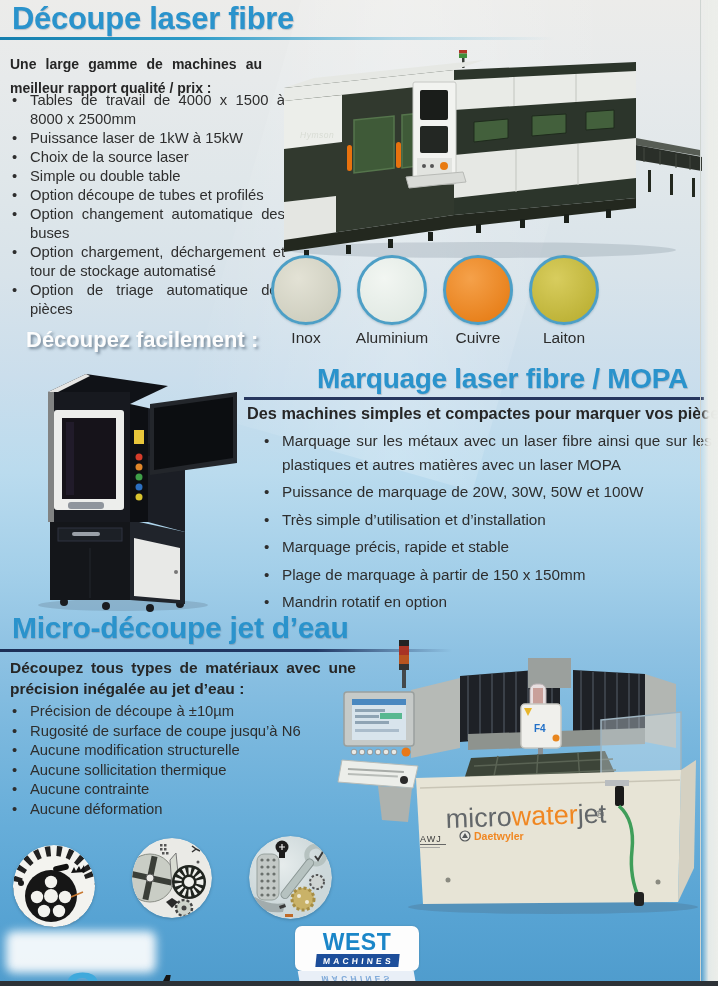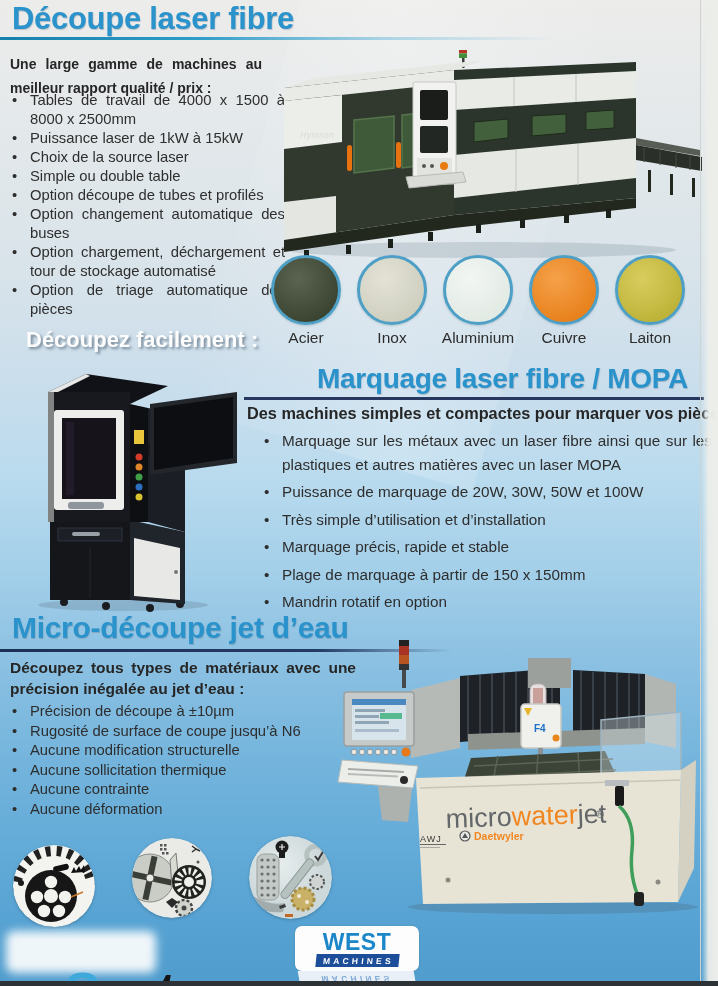--- a/index.html
+++ b/index.html
@@ -201,24 +201,20 @@
       <line x1="384" y1="101" x2="384" y2="115" stroke="#454b43" stroke-width="1"></line>
       <line x1="400" y1="104" x2="400" y2="118" stroke="#454b43" stroke-width="1"></line>
       <line x1="414" y1="106" x2="414" y2="120" stroke="#454b43" stroke-width="1"></line>
       <rect x="372" y="120" width="3" height="22" fill="#23281f"></rect>
       <rect x="394" y="124" width="3" height="21" fill="#23281f"></rect>
       <rect x="416" y="128" width="3" height="19" fill="#23281f"></rect>
     </g>
   </svg>
 
   <div class="abs materials">
-    <div class="mat-item">
-      <div class="mat-swatch" style="background: radial-gradient(circle at 38% 32%, #5a6450 0%, #3a4430 75%);"></div>
-      <div class="mat-label">Acier</div>
-    </div>
     <div class="mat-item">
       <div class="mat-swatch" style="background: radial-gradient(circle at 38% 32%, #e3e2d5 0%, #cfcfc0 75%);"></div>
       <div class="mat-label">Inox</div>
     </div>
     <div class="mat-item">
       <div class="mat-swatch" style="background: radial-gradient(circle at 38% 32%, #f2f6f2 0%, #e2eae4 75%);"></div>
       <div class="mat-label">Aluminium</div>
     </div>
     <div class="mat-item">
       <div class="mat-swatch" style="background: radial-gradient(circle at 38% 32%, #f5a14a 0%, #e8811c 75%);"></div>

